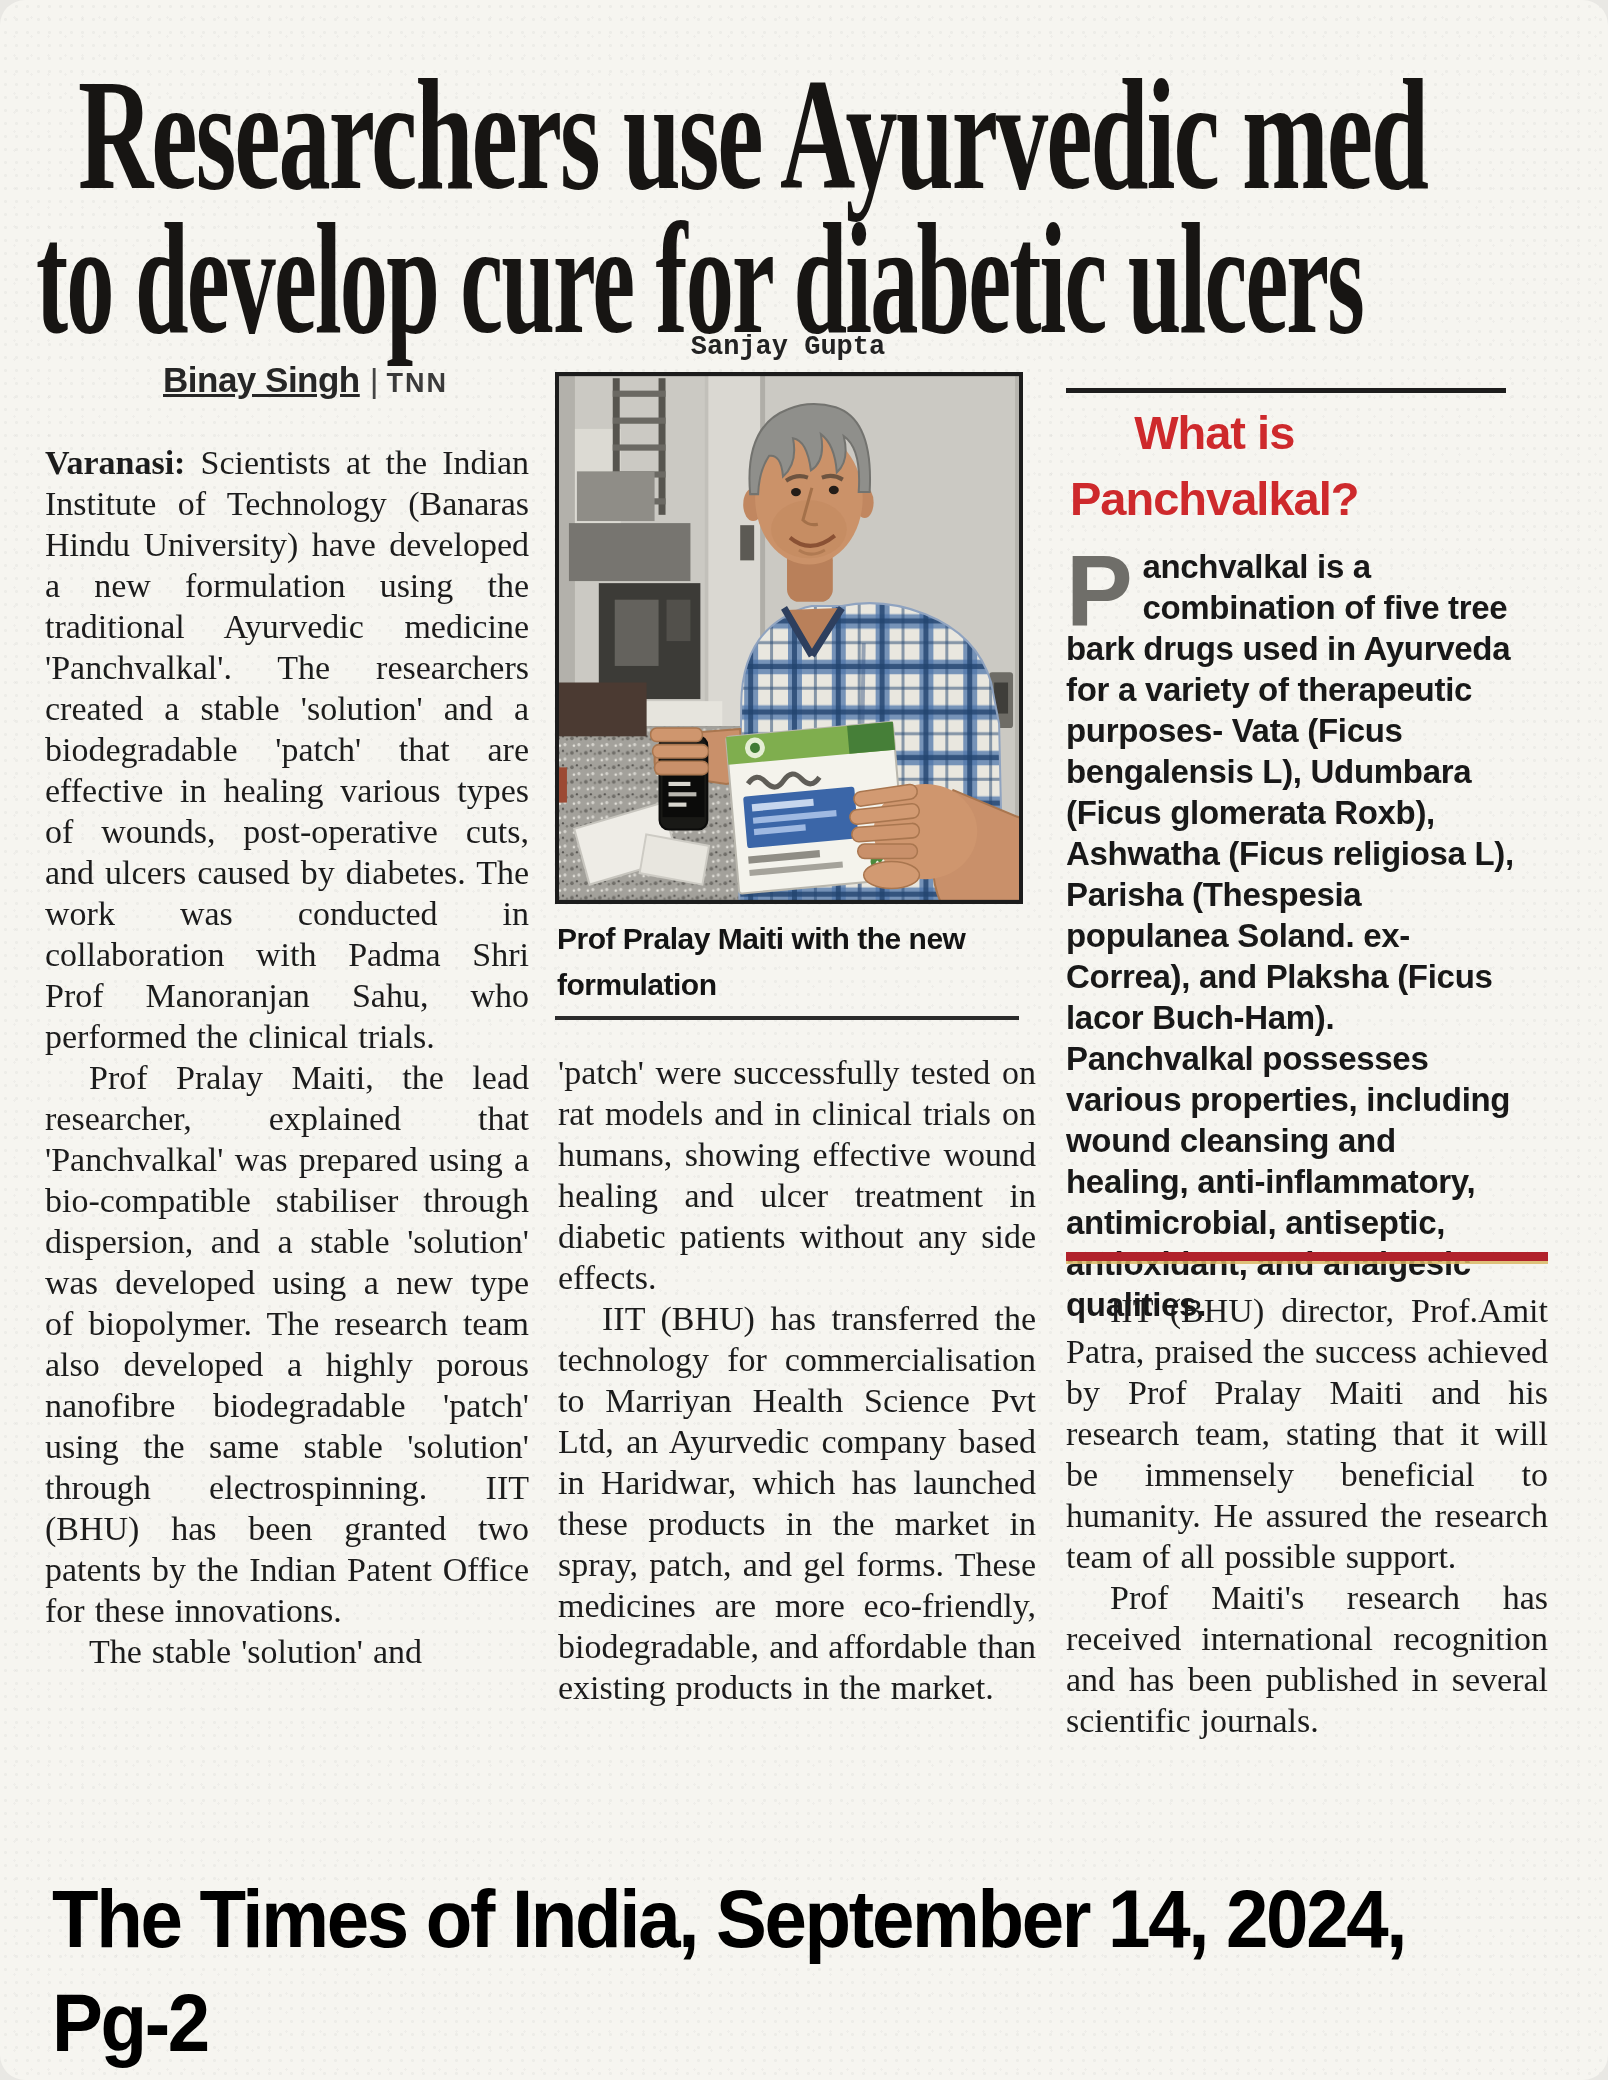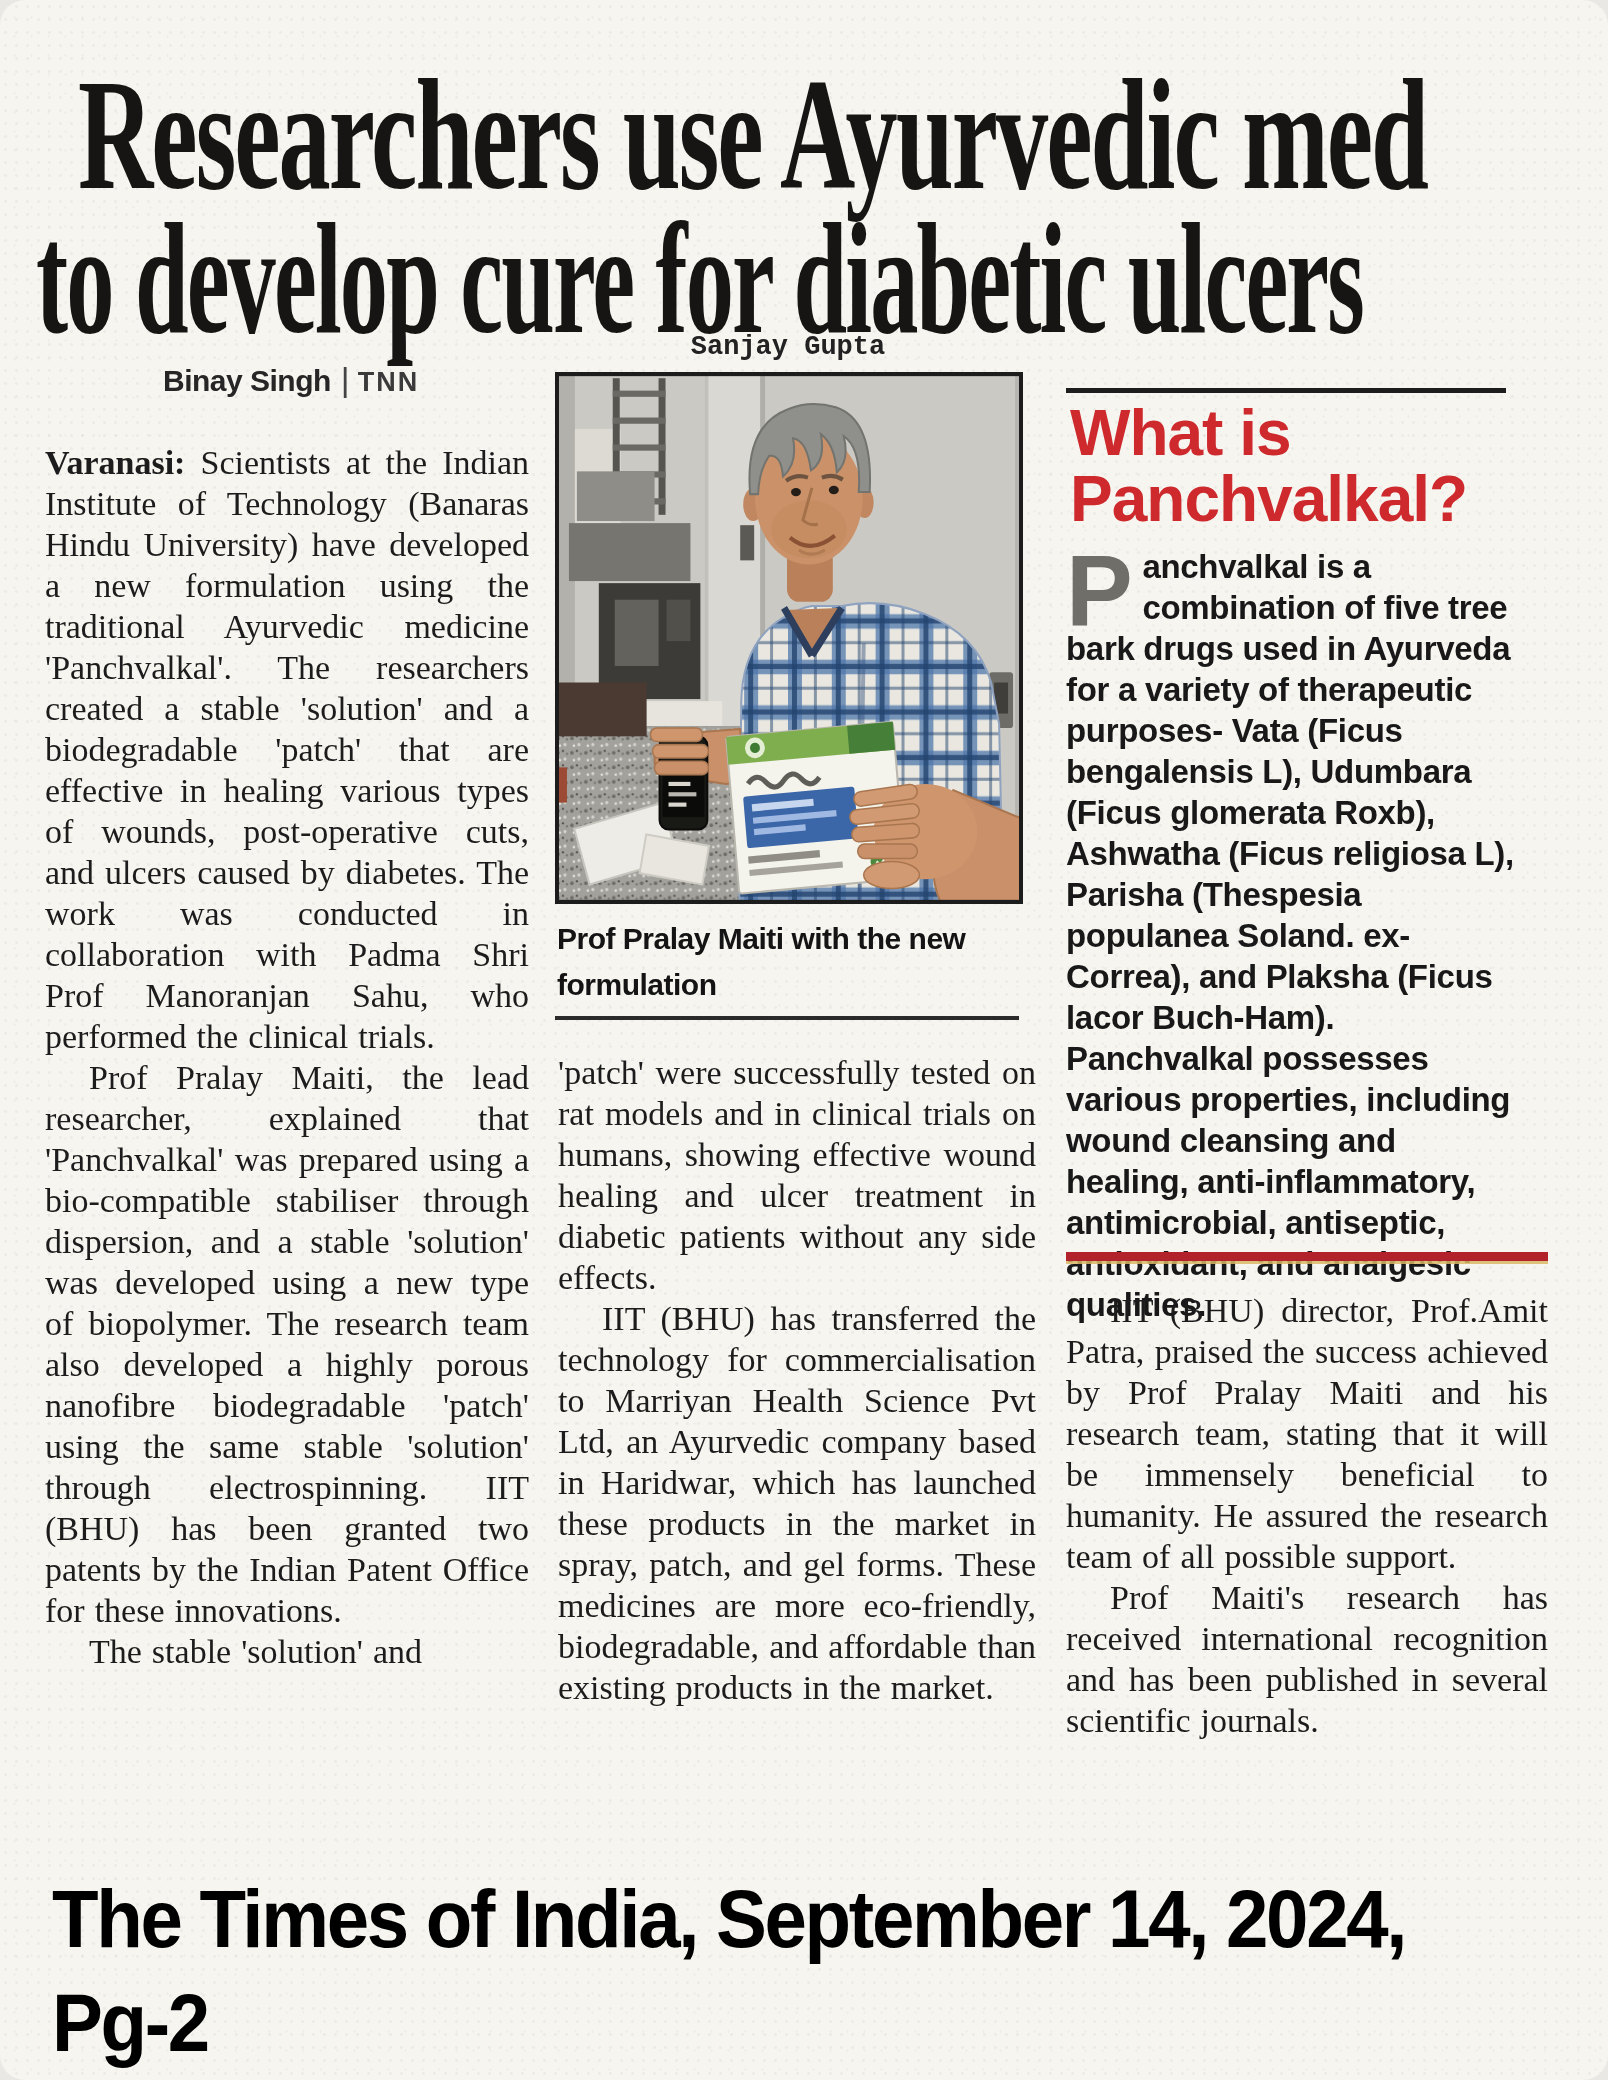--- a/index.html
+++ b/index.html
@@ -22,21 +22,21 @@
     font-family:"Liberation Serif", serif;
     font-weight:700;color:#171513;
     font-size:158px;line-height:1;white-space:nowrap;
     letter-spacing:-3px;
     transform-origin:0 0;
   }
   .hl1{left:78px;top:56px;transform:scaleX(0.66);}
   .hl2{left:36px;top:200px;transform:scaleX(0.61);}
   
   .byline{left:163px;top:360px;font-family:"Liberation Sans",sans-serif;color:#262626;white-space:nowrap;}
-  .byline .author{font-size:30px;font-weight:700;letter-spacing:-0.5px;}
+  .byline .author{font-size:35px;font-weight:700;letter-spacing:-0.5px;text-decoration:underline;}
   .byline .sep{font-size:34px;font-weight:300;margin:0 8px 0 10px;color:#444;}
   .byline .agency{font-size:27px;font-weight:700;letter-spacing:2px;color:#3a3a3a;}
   
   .photo-credit{left:555px;top:332px;width:466px;text-align:center;
     font-family:Liberation Mono, monospace;font-size:27px;font-weight:700;color:#222;}
   .photo-box{left:555px;top:372px;width:468px;height:532px;}
   .caption{left:557px;top:916px;width:472px;
     font-family:"Liberation Sans",sans-serif;font-weight:700;
     font-size:30px;line-height:46px;color:#141414;letter-spacing:-0.5px;}
   .cap-rule{left:555px;top:1016px;width:464px;height:4px;background:#2b2b2b;}
@@ -47,21 +47,21 @@
   }
   .col p{margin:0;}
   .col p.ind{text-indent:44px;}
   .lead{font-weight:700;}
   .col-left{left:45px;top:442px;width:484px;}
   .col-mid{left:558px;top:1044px;width:478px;margin-top:8px;}
   .col-right{left:1066px;top:1290px;width:482px;}
   
   .sb-rule{left:1066px;top:388px;width:440px;height:5px;background:#1d1d1d;}
   .sb-title{left:1070px;top:400px;font-family:"Liberation Sans",sans-serif;
-    font-weight:700;font-size:64px;line-height:66px;color:#ce292c;letter-spacing:-1px;}
+    font-weight:700;font-size:47px;line-height:66px;color:#ce292c;letter-spacing:-1px;text-align:center;}
   .sb-body{left:1066px;top:546px;width:458px;
     font-family:"Liberation Sans",sans-serif;font-weight:700;
     font-size:33px;line-height:41px;color:#181818;letter-spacing:-0.3px;text-align:left;}
   .dropcap{float:left;font-size:100px;line-height:76px;padding:6px 10px 0 0;
     color:#6f6e69;font-family:"Liberation Sans",sans-serif;font-weight:700;}
   .red-rule{left:1066px;top:1252px;width:482px;height:9px;background:#b1222b;
     box-shadow:0 3px 0 rgba(217,183,101,0.85);}
   
   .footer{font-family:"Liberation Sans",sans-serif;font-weight:700;color:#000;
     font-size:82px;letter-spacing:-2.5px;white-space:nowrap;transform:scaleX(0.93);transform-origin:0 0;}

